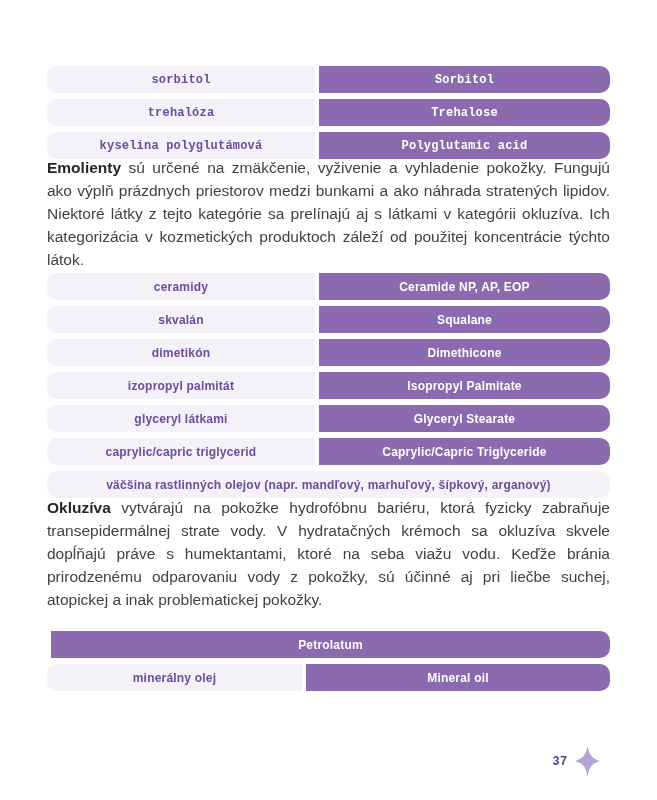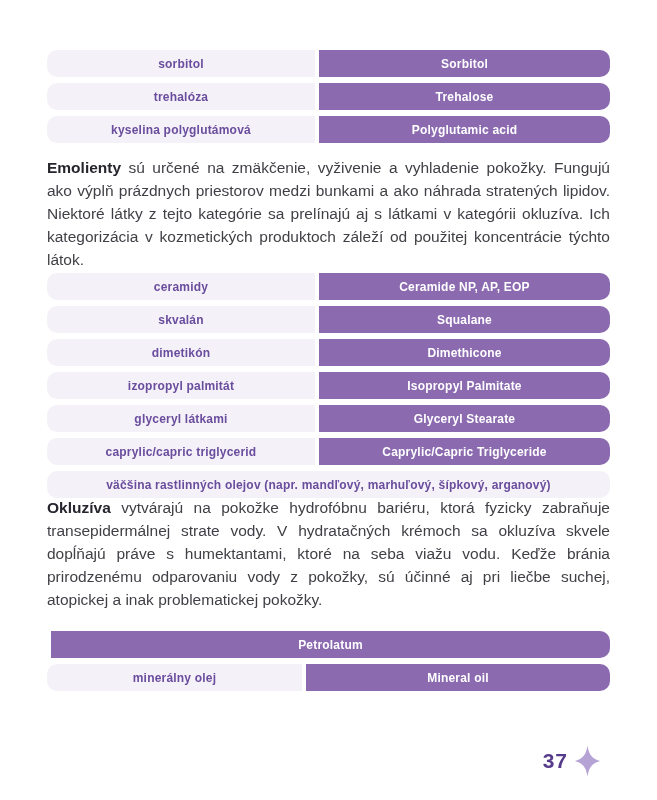--- a/index.html
+++ b/index.html
@@ -12,21 +12,21 @@
     --sparkle:#b5a3d6;
   }
   html,body{margin:0;padding:0;}
   body{
     width:657px;height:800px;background:#ffffff;position:relative;
     font-family:"Liberation Sans", sans-serif;
     overflow:hidden;
   }
   .page{position:absolute;inset:0;background:#ffffff;}
   .section{position:absolute;left:47px;width:563px;}
-  #table-humectants{top:50px;}
+  #table-humectants{top:66px;font-family:Liberation Mono, monospace;}
   #para-emollients{top:156px;}
   #table-emollients{top:273px;}
   #para-occlusives{top:496px;}
   #table-occlusives{top:631px;}
 
   .trow{display:flex;height:27px;margin-bottom:6px;}
   .cell-sk{
     width:268px;background:var(--light);border-radius:10px 0 0 10px;
     color:var(--ptext);font-weight:bold;font-size:12px;letter-spacing:.2px;
     display:flex;align-items:center;justify-content:center;white-space:nowrap;
@@ -48,21 +48,21 @@
     font-size:15.5px;line-height:23px;color:var(--body);
     text-align:justify;margin:0;
   }
   .para b{color:var(--lead);font-weight:bold;}
 
   .footer{
     position:absolute;top:743px;right:57px;height:36px;
     display:flex;align-items:center;gap:7px;
   }
   .pagenum{
-    font-size:21px;font-weight:bold;color:var(--pagenum);letter-spacing:1px;
+    font-size:12px;font-weight:bold;color:var(--pagenum);letter-spacing:1px;
   }
   .sparkle{display:block;}
 </style>
 </head>
 <body>
 
 <div class="page">
 
   <div class="section" id="table-humectants">
       <div class="trow">

